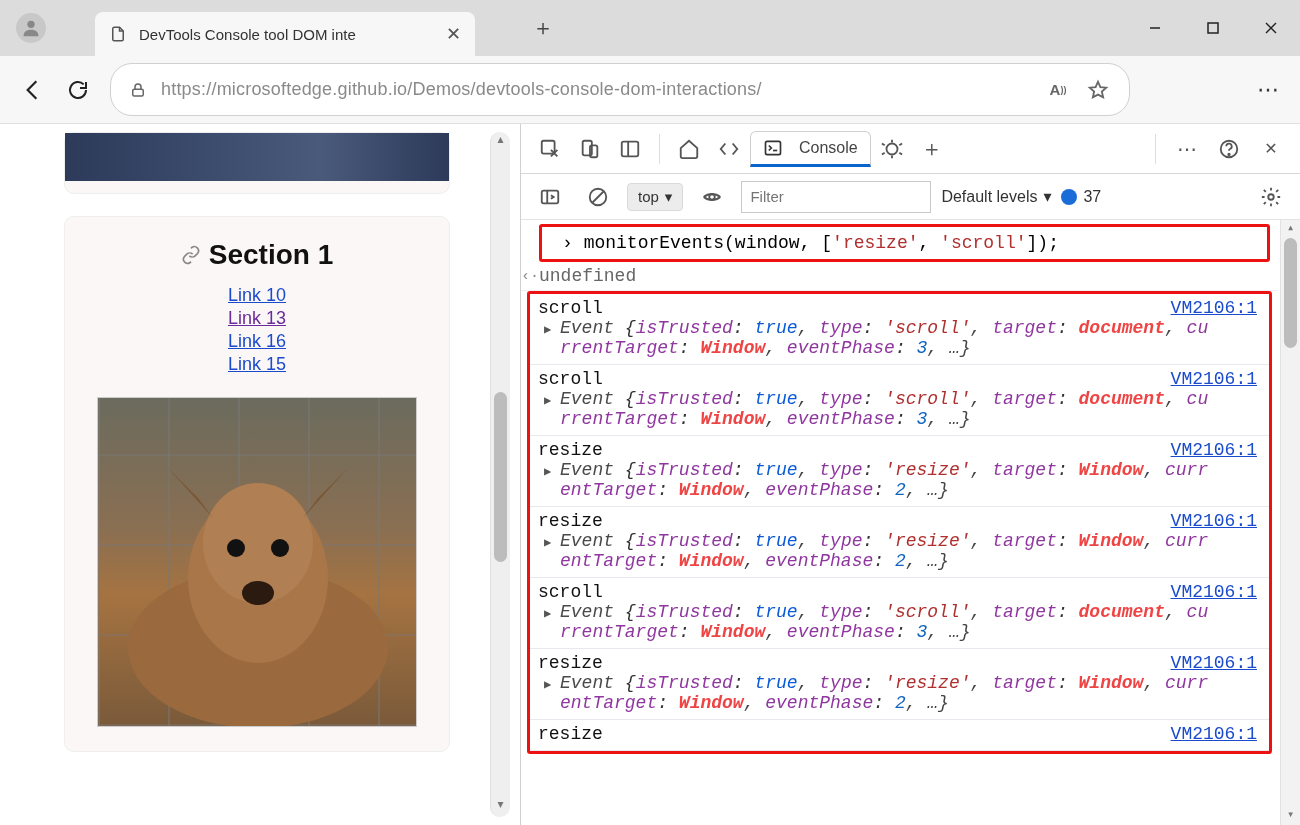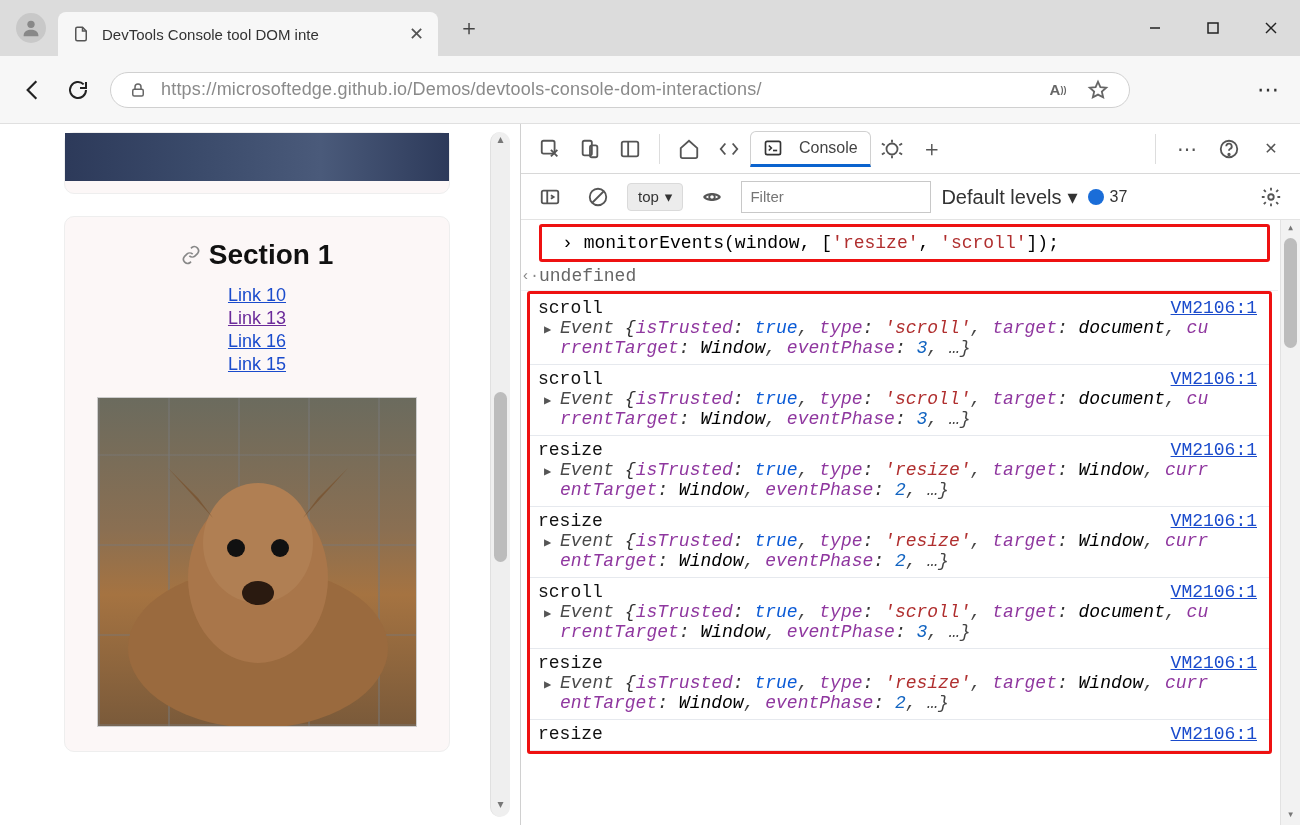--- a/index.html
+++ b/index.html
@@ -1,33 +1,33 @@
 <!DOCTYPE html>
 <html><head>
 <meta charset="utf-8">
 <style>
 * { box-sizing: border-box; margin: 0; padding: 0; }
 body { font-family: "Segoe UI", Arial, sans-serif; background: #dcdcdc; width: 1300px; height: 825px; overflow: hidden; position: relative; }
 
 
-.titlebar { height: 56px; background: #dcdcdc; display: flex; align-items: flex-end; padding-left: 12px; position: relative; }
+.titlebar { height: 56px; background: #dcdcdc; display: flex; align-items: flex-end; padding-left: 12px; position: relative; gap: 37px; }
 .profile-circle { width: 30px; height: 30px; background: #c8c8c8; border-radius: 50%; align-self: center; margin: 0 12px 0 4px; display:flex; align-items:center; justify-content:center; }
 .profile-circle svg { width: 22px; height: 22px; fill: #888; }
 .tab { background: #f7f7f7; border-radius: 8px 8px 0 0; height: 44px; width: 380px; display: flex; align-items: center; padding: 0 14px; gap: 12px; position: relative; }
 .tab-favicon { width: 18px; height: 18px; }
 .tab-title { font-size: 15px; color: #333; white-space: nowrap; overflow: hidden; text-overflow: ellipsis; flex: 1; }
 .tab-close { font-size: 18px; color: #555; }
 .newtab { width: 34px; height: 34px; display:flex; align-items:center; justify-content:center; margin-left: 14px; align-self:center; color:#444; font-size:22px; }
 .win-controls { position: absolute; right: 0; top: 0; height: 56px; display: flex; }
 .win-btn { width: 58px; display: flex; align-items: center; justify-content: center; color: #222; font-size: 16px; }
 
 .toolbar { height: 68px; background: #f7f7f7; display: flex; align-items: center; padding: 0 18px; gap: 18px; border-bottom: 1px solid #e0e0e0; }
 .nav-btn { width: 28px; height: 28px; display:flex; align-items:center; justify-content:center; color:#333; }
 .address-wrap { flex: 1; display:flex; align-items:center; gap: 20px; }
-.address-bar { flex: 0 0 1020px; height: 36px; background: #fff; border: 1px solid #d0d0d0; border-radius: 22px; display: flex; align-items: center; padding: 0 18px; gap: 14px; }
+.address-bar { flex: 0 0 1020px; height: 53px; background: #fff; border: 1px solid #d0d0d0; border-radius: 22px; display: flex; align-items: center; padding: 0 18px; gap: 14px; }
 .lock { color: #666; }
 .url { font-size: 18px; color: #8a8a8a; letter-spacing: 0.2px; flex:1; white-space:nowrap; }
 .addr-icon { color: #666; width:26px; height:26px; display:flex; align-items:center; justify-content:center; }
 .more { width:28px; color:#333; font-size:22px; text-align:center; }
 
 .content { display: flex; height: calc(825px - 56px - 68px); background:#fff; }
 
 .page-pane { width: 520px; background: #fff; position: relative; padding: 8px 10px 8px 6px; display:flex; }
 .page-scrollarea { flex:1; overflow:hidden; }
 .page-card-img { background:#fcf7f7; border:1px solid #eee; border-radius:10px; padding:0 0 12px 0; margin: 0 40px 22px 58px; }
@@ -52,21 +52,21 @@
 .dt-tabs { height:50px; border-bottom:1px solid #d8d8d8; display:flex; align-items:center; padding:0 10px; gap:2px; }
 .dt-ibtn { width:38px; height:34px; display:flex; align-items:center; justify-content:center; color:#555; border-radius:4px; }
 .dt-sep { width:1px; height:30px; background:#ddd; margin:0 8px; }
 .dt-tab { padding:6px 12px; display:flex; align-items:center; gap:16px; font-size:16px; color:#444; border:1px solid transparent; border-radius:6px 6px 0 0; }
 .dt-tab.active { border-color:#d0d0d0; border-bottom:3px solid #0b63ce; background:#fff; }
 .dt-tabs .right { margin-left:auto; display:flex; align-items:center; gap:4px; }
 
 .dt-filterbar { height:46px; border-bottom:1px solid #e3e3e3; display:flex; align-items:center; padding:0 10px; gap:10px; }
 .top-scope { background:#ececec; border:1px solid #dadada; border-radius:4px; padding:4px 10px; font-size:15px; display:flex; align-items:center; gap:6px; color:#333; }
 .filter-input { height:32px; width:190px; border:1px solid #c8c8c8; padding:0 8px; font-size:15px; color:#777; background:#fff; }
-.levels { font-size:20px; color:#333; display:flex; align-items:flex-end; gap:6px; }
+.levels { font-size:16px; color:#333; display:flex; align-items:center; gap:6px; }
 .issues { display:flex; align-items:center; gap:6px; color:#333; font-size:16px; }
 .issues .dot { width:16px; height:16px; background:#1a6dd8; border-radius:50%; display:inline-block; }
 .gear { margin-left:auto; color:#555; }
 
 .console-body { flex:1; position:relative; overflow:hidden; font-family: Consolas, "Courier New", monospace; font-size:18px; }
 .c-inner { position:absolute; inset:0 22px 0 0; overflow:hidden; }
 .c-row { display:flex; align-items:flex-start; padding:4px 10px 4px 18px; border-bottom:1px solid #eef0f3; position:relative; }
 .c-row .txt { flex:1; white-space:pre-wrap; }
 .c-row.undef { color:#666; }
 .undef .back { position:absolute; left:0; top:6px; color:#888; font-size:15px; }
@@ -76,21 +76,21 @@
 
 .ev-group { border-bottom:1px solid #e6e9ee; padding:4px 0 6px 8px; position:relative; }
 .ev-head { display:flex; justify-content:space-between; padding:0 12px 0 0; color:#111; }
 .ev-head .src { color:#1a4bcc; text-decoration:underline; }
 .ev-body { padding:0 12px 0 22px; position:relative; color:#333; font-style:italic; }
 .ev-body .tri { position:absolute; left:6px; top:4px; color:#555; font-style:normal; font-size:12px; }
 .tok-cls { color:#4a4a4a; font-style:italic; }
 .tok-key { color:#8f379f; }
 .tok-true { color:#0b5bd6; }
 .tok-str { color:#b02f2f; }
-.tok-tgt { color:#000000; }
+.tok-tgt { color:#ef4444;font-weight:bold; }
 .tok-num { color:#1264c1; }
 .tok-comma { color:#444; }
 
 .dt-vscroll { position:absolute; right:0; top:0; bottom:0; width:20px; background:#f2f2f2; border-left:1px solid #e2e2e2; }
 .dt-vscroll .thumb { position:absolute; left:3px; right:3px; top:18px; height:110px; background:#bcbcbc; border-radius:7px; }
 .dt-vscroll .up, .dt-vscroll .down { position:absolute; left:0; right:0; height:18px; text-align:center; font-size:12px; color:#777; }
 .dt-vscroll .up { top:0; } .dt-vscroll .down { bottom:0; }
 
 svg { display:block; }
 </style>

